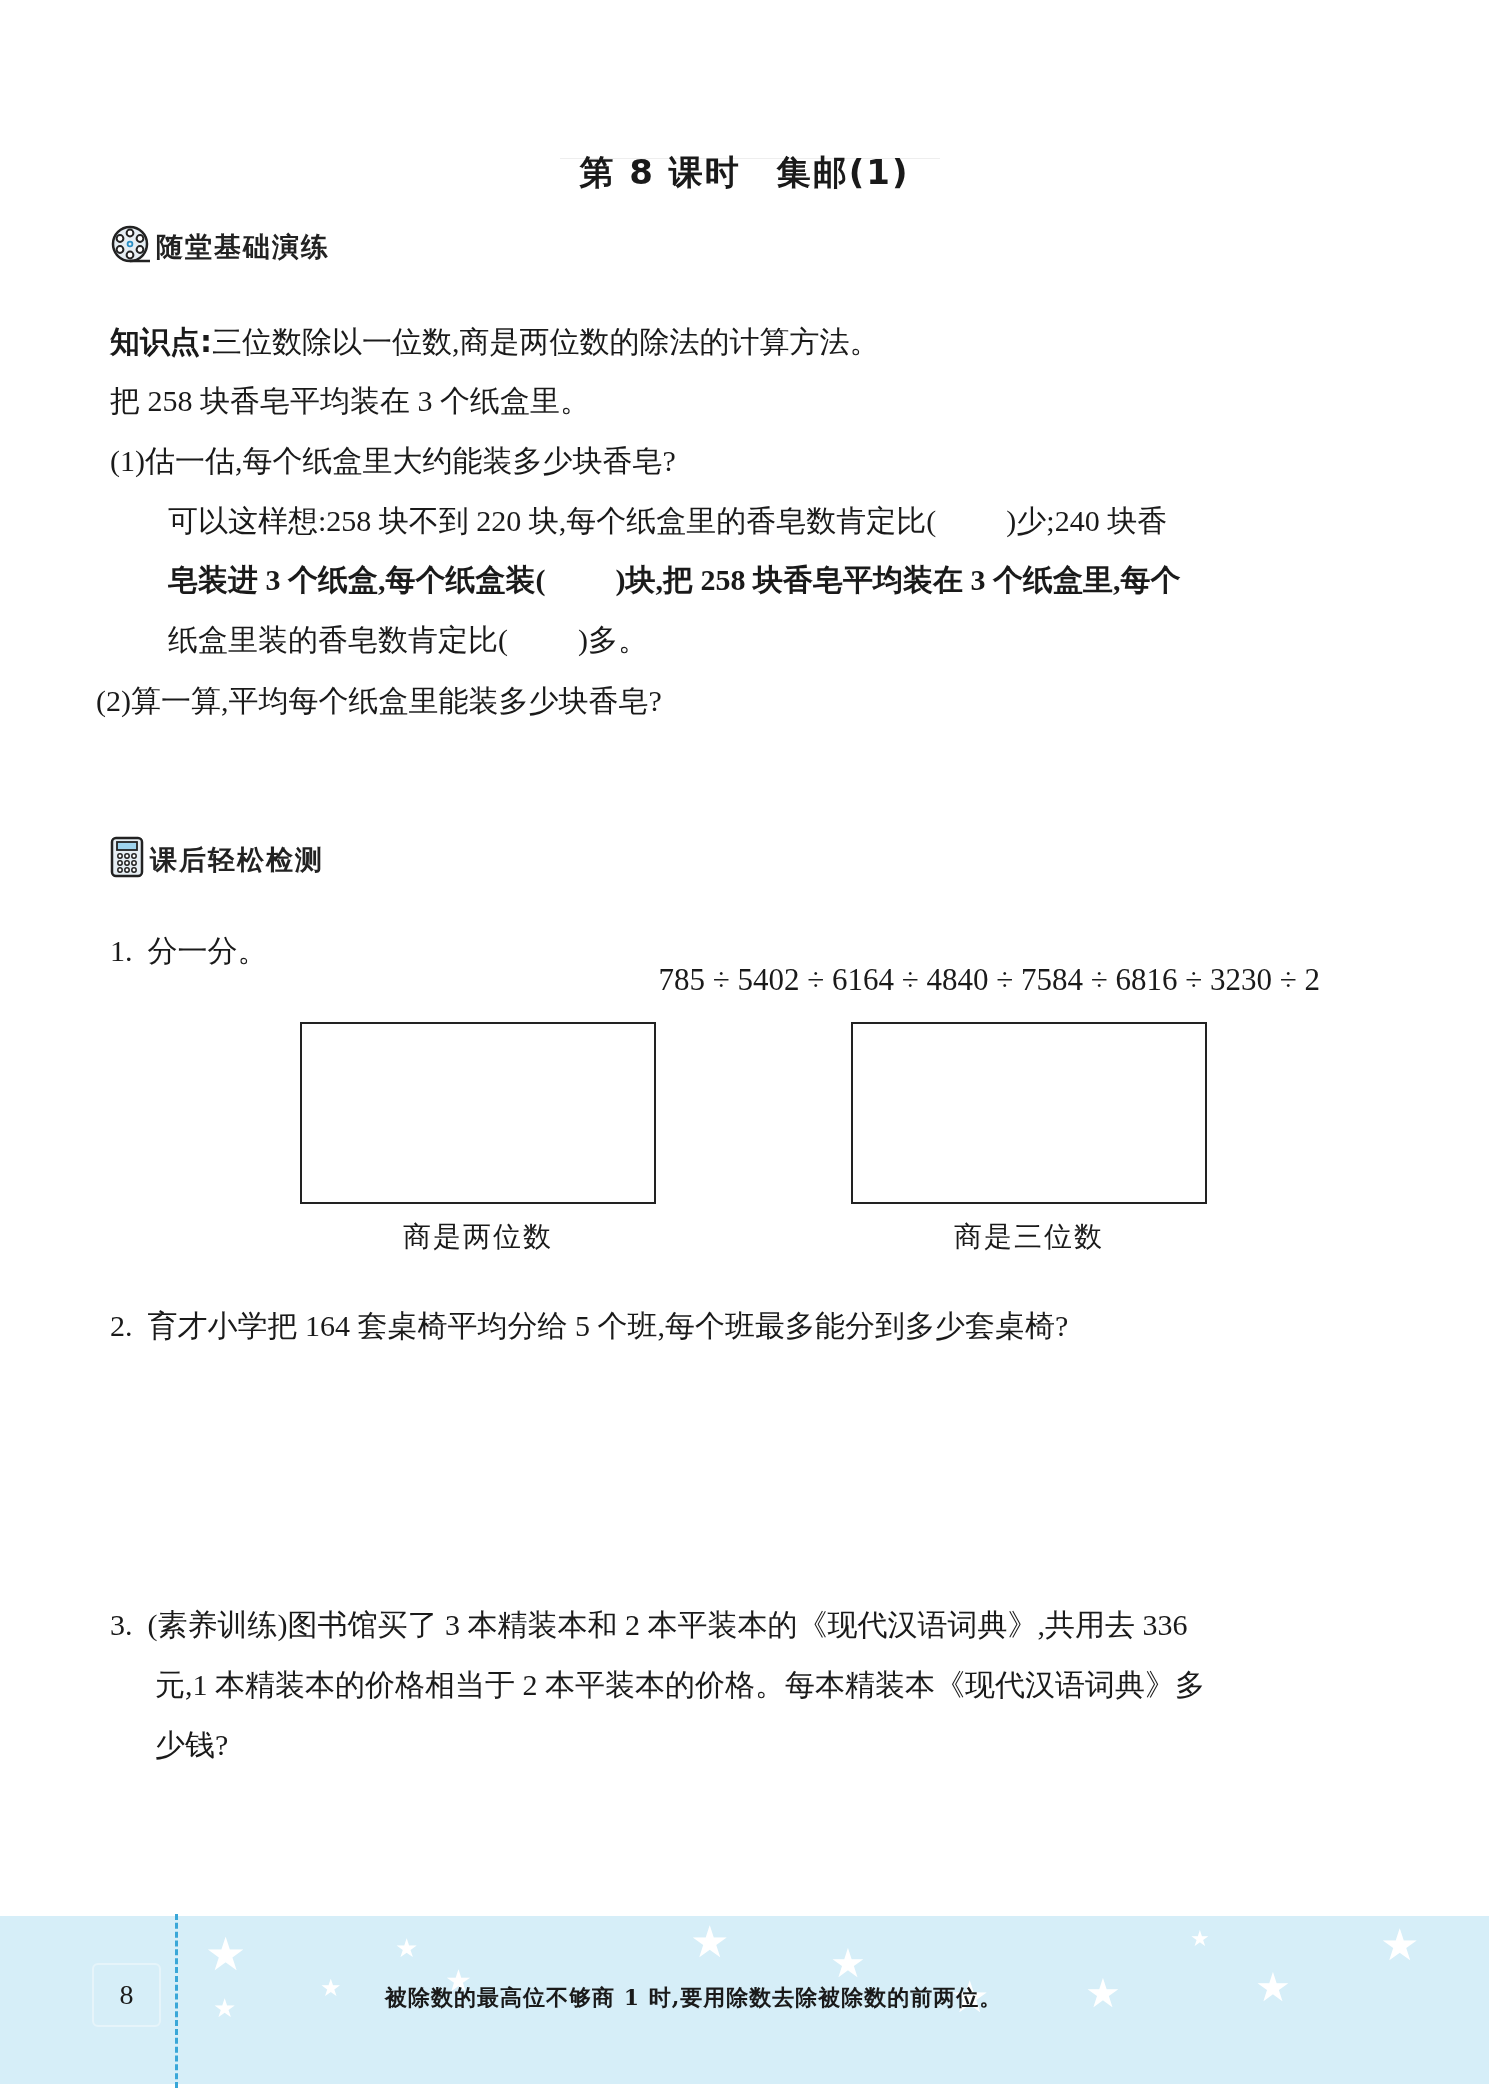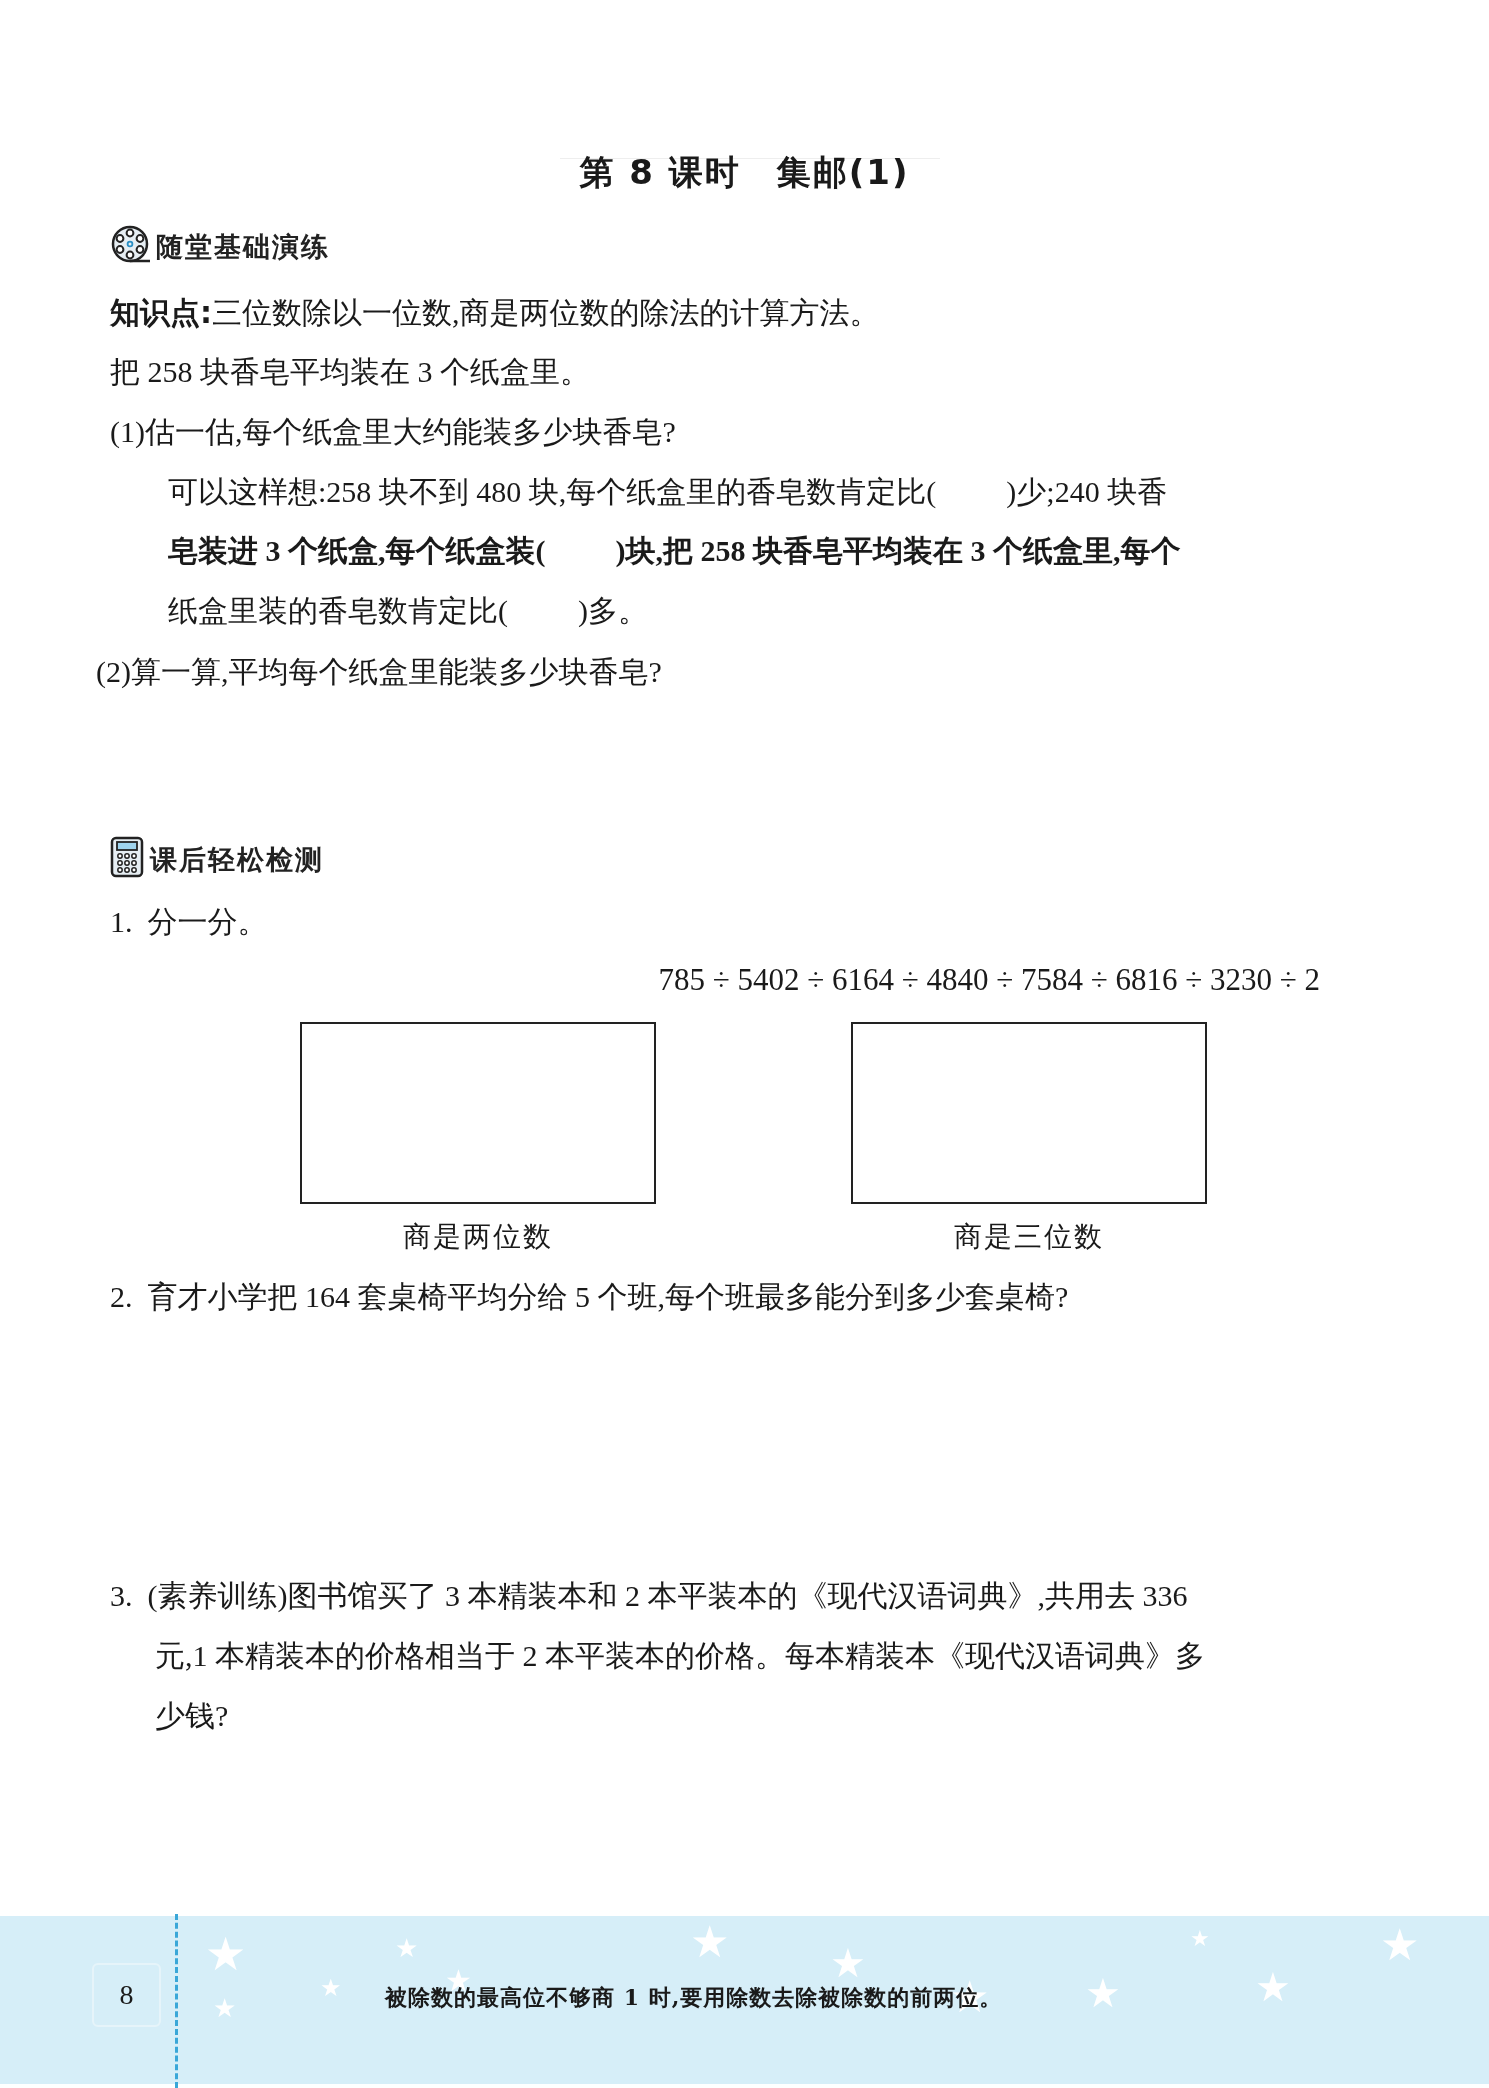--- a/index.html
+++ b/index.html
@@ -10,21 +10,21 @@
   .abs { position: absolute; }
   .title {
     left: 0; width: 1489px; top: 150px; text-align: center;
     font-family: "DejaVu Sans", sans-serif; font-size: 34px; font-weight: 700; letter-spacing: 2px;
   }
   .title-rule { left: 560px; width: 380px; top: 158px; height: 1px; background: #eeeeee; }
   .section-head { display: flex; align-items: center; gap: 4px; }
   .section-head .label {
     font-family: "DejaVu Sans", sans-serif; font-weight: 700; font-size: 27px; letter-spacing: 2px; color: #222; text-align: center;
   }
-  .line { font-size: 30px; line-height: 40px; white-space: nowrap; }
+  .line { font-size: 30px; line-height: 40px; white-space: nowrap; margin-top: 29px; }
   .kp-label { font-family: "DejaVu Sans", sans-serif; font-weight: 700; }
   .blank { display: inline-block; width: 70px; }
   .q-bold { font-family: "DejaVu Sans", sans-serif; }
   .exprs { left: 190px; top: 962px; width: 1130px; display: flex; justify-content: flex-end; font-size: 31px; }
   .box { border: 2px solid #222; background: #fff; }
   .box-caption { font-family: Liberation Mono, monospace; font-size: 28px; text-align: center; letter-spacing: 2px; }
   .footer { left: 0; top: 1916px; width: 1489px; height: 168px; background: #d6eef8; }
   .footer-divider { left: 175px; top: 1914px; height: 174px; border-left: 3px dashed #3aa7d8; }
   .page-num-box {
     left: 92px; top: 1963px; width: 65px; height: 60px; border: 2px solid #e6f4fa; border-radius: 6px;
@@ -58,21 +58,21 @@
 
 <div class="abs line" style="left:110px; top:293px;">
   <span class="kp-label">知识点:</span><span>三位数除以一位数,商是两位数的除法的计算方法。</span>
 </div>
 
 <div class="abs line" style="left:110px; top:352px;">把 258 块香皂平均装在 3 个纸盒里。</div>
 
 <div class="abs line" style="left:110px; top:412px;">(1)估一估,每个纸盒里大约能装多少块香皂?</div>
 
 <div class="abs line" style="left:168px; top:472px;">
-  <span>可以这样想:258 块不到 480 块,每个纸盒里的香皂数肯定比(</span><span class="blank"></span><span>)少;240 块香</span>
+  <span>可以这样想:258 块不到 220 块,每个纸盒里的香皂数肯定比(</span><span class="blank"></span><span>)少;240 块香</span>
 </div>
 <div class="abs line" style="left:168px; top:531px;font-weight:bold;">
   <span>皂装进 3 个纸盒,每个纸盒装(</span><span class="blank"></span><span>)块,把 258 块香皂平均装在 3 个纸盒里,每个</span>
 </div>
 <div class="abs line" style="left:168px; top:591px;">
   <span>纸盒里装的香皂数肯定比(</span><span class="blank"></span><span>)多。</span>
 </div>
 
 <div class="abs line" style="left:96px; top:652px;text-align:center;">(2)算一算,平均每个纸盒里能装多少块香皂?</div>
 <div class="abs" style="left:110px; top:700px; width:1250px; height:110px;"></div>

